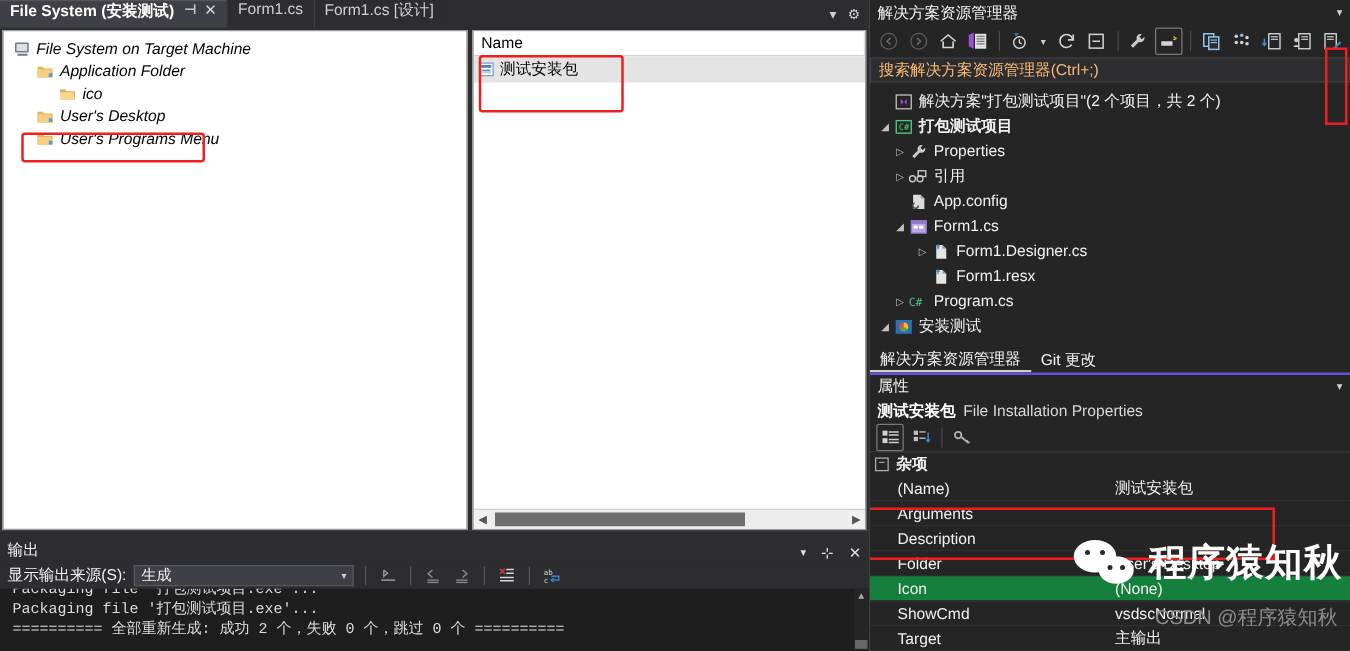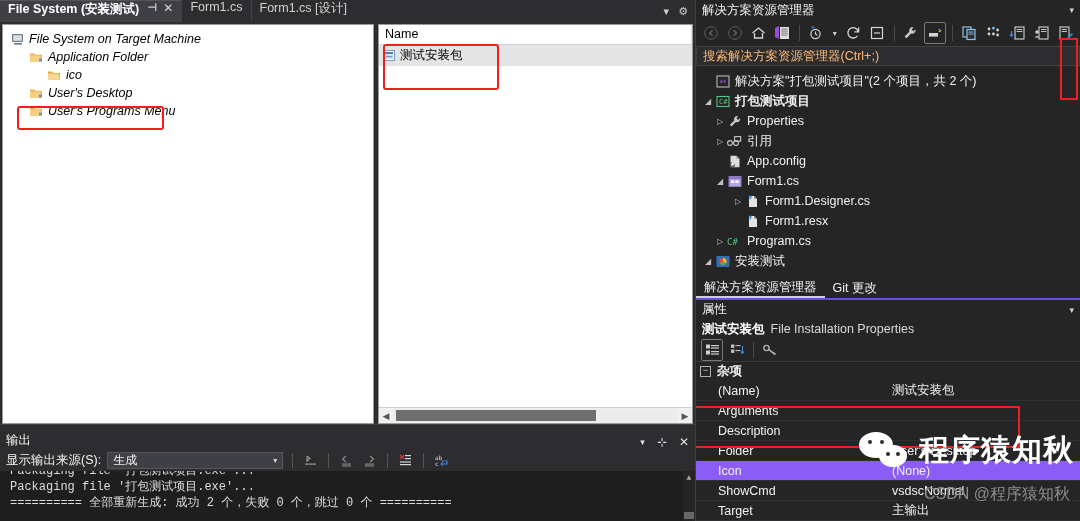--- a/index.html
+++ b/index.html
@@ -94,21 +94,21 @@
   .pr-sub{height:20px;display:flex;align-items:center;gap:6px;padding:0 6px;font-size:12.5px;}
   .pr-sub .obj{font-weight:bold;color:#ffffff;}
   .pr-sub .typ{color:#d8d8d8;}
   .pr-toolbar{height:22px;display:flex;align-items:center;gap:4px;padding:0 5px;border-bottom:1px solid #3a3a3c;}
   .pr-grid{flex:1 1 auto;overflow:hidden;position:relative;}
   .pr-cat{display:flex;align-items:center;height:19px;font-size:12.5px;font-weight:bold;padding-left:4px;}
   .pr-cat .box{display:inline-block;width:9px;height:9px;border:1px solid #b0b0b0;line-height:7px;text-align:center;font-size:9px;font-weight:normal;margin-right:6px;color:#d8d8d8;}
   .pr-row{display:flex;height:19px;align-items:center;font-size:12.5px;border-bottom:1px solid #2f2f31;}
   .pr-row .pn{width:190px;padding-left:22px;box-sizing:border-box;color:#f1f1f1;white-space:nowrap;overflow:hidden;}
   .pr-row .pv{flex:1 1 auto;padding-left:6px;color:#f1f1f1;white-space:nowrap;overflow:hidden;}
-  .pr-row.sel{background:#8b5cf6;align-items:center;}
+  .pr-row.sel{background:#15803d;align-items:center;}
   .hl-icon{position:absolute;left:-10px;top:44px;width:330px;height:38px;border:2.5px solid #f01f1f;pointer-events:none;}
 
   
   .wm{position:absolute;right:6px;bottom:50px;pointer-events:none;display:flex;align-items:center;gap:4px;}
   .wm .wm-txt{font-size:30px;font-weight:bold;color:#ffffff;letter-spacing:1px;font-family:"DejaVu Sans",sans-serif;}
   .wm-chat{position:relative;width:56px;height:38px;}
   .wm-b1,.wm-b2{position:absolute;background:#fff;border-radius:50%;}
   .wm-b1{width:34px;height:26px;left:0;top:0;}
   .wm-b2{width:28px;height:22px;left:20px;top:13px;}
   .wm-e{position:absolute;width:4px;height:4px;background:#2b2b2b;border-radius:50%;}

